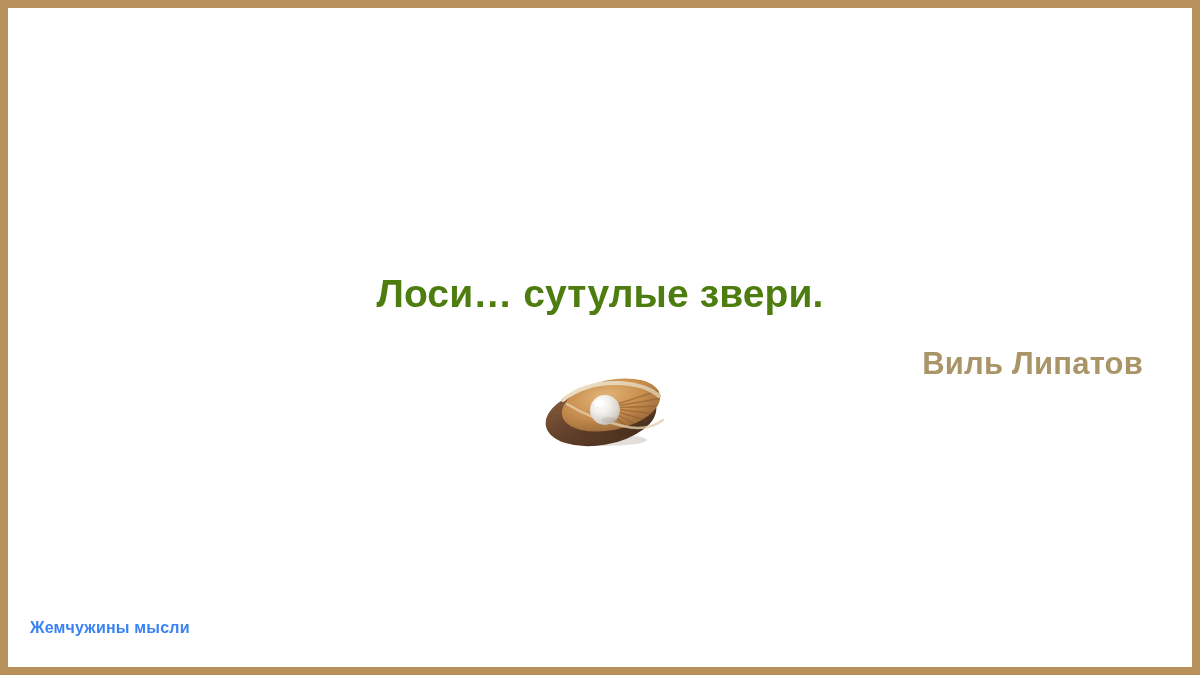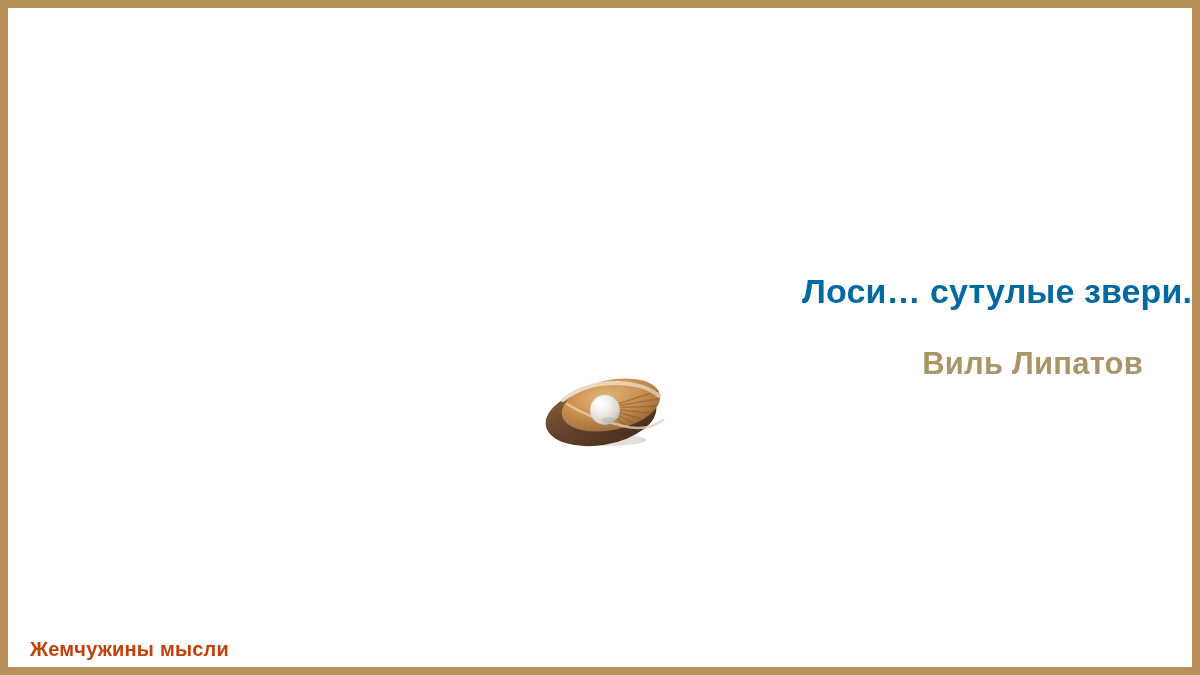--- a/index.html
+++ b/index.html
@@ -21,24 +21,24 @@
     border: 8px solid #b8905c;
     overflow: hidden;
   }
 
   
   .quote-text {
     position: absolute;
     left: 0;
     right: 0;
     top: 262px;
-    text-align: right;
-    font-size: 34px;
+    text-align: center;
+    font-size: 39px;
     font-weight: bold;
-    color: #0369a1;
+    color: #4d7c0f;
     letter-spacing: 0.1px;
     line-height: 1.25;
     white-space: pre-wrap;
   }
 
   
   .author-text {
     position: absolute;
     right: 49px;
     top: 338px;
@@ -60,24 +60,24 @@
   .emblem svg {
     display: block;
     width: 130px;
     height: 74px;
   }
 
   
   .footer-left {
     position: absolute;
     left: 22px;
-    bottom: 6px;
-    font-size: 20px;
+    bottom: 30px;
+    font-size: 16px;
     font-weight: bold;
-    color: #c2410c;
+    color: #3b82f6;
     letter-spacing: 0.2px;
   }
   .footer-right {
     position: absolute;
     right: 19px;
     bottom: 17px;
     font-size: 23px;
     font-weight: normal;
     color: #c3c3bd;
     letter-spacing: 0.2px;

